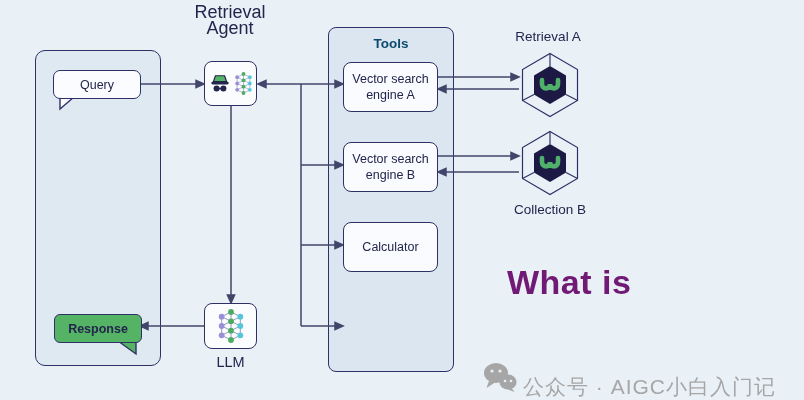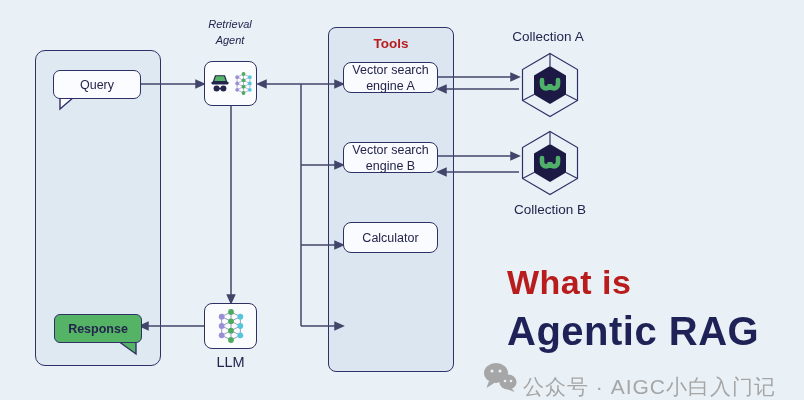--- a/index.html
+++ b/index.html
@@ -3,51 +3,51 @@
 <meta charset="utf-8">
 <style>
   * { margin:0; padding:0; box-sizing:border-box; }
   body { font-family:"Liberation Sans", sans-serif; background:#e9f1f7; }
   .stage { position:relative; width:804px; height:400px; background:#e9f1f7; overflow:hidden; }
 
   .panel { position:absolute; border:1.5px solid #2f3166; border-radius:10px; }
   .left-panel { left:35px; top:50px; width:126px; height:316px; background:#dfe9f1; z-index:1; }
   .tools-panel { left:328px; top:27px; width:126px; height:345px; background:#dbe6f1; border-radius:8px; z-index:1; }
   .tools-title { position:absolute; left:328px; top:36px; width:126px; text-align:center;
-                 font-size:13.5px; font-weight:600; color:#b91c1c; z-index:3; }
+                 font-size:13.5px; font-weight:600; color:#0c4a6e; z-index:3; }
 
   svg.connectors { position:absolute; left:0; top:0; z-index:2; }
 
   .bubble { position:absolute; display:flex; align-items:center; justify-content:center;
             font-size:12.5px; color:#23254d; border:1.4px solid #2f3166; border-radius:7px; z-index:3; }
   .query-bubble { left:53px; top:70px; width:88px; height:29px; background:#fbfcff; }
   .response-bubble { left:54px; top:314px; width:88px; height:29px; background:#55b366; font-weight:600; border-radius:6px; }
 
   .node-box { position:absolute; background:#fbfcfe; border:1.5px solid #2f3166; border-radius:8px;
               display:flex; align-items:center; justify-content:center; z-index:3; }
   .agent-box { left:204px; top:61px; width:53px; height:45px; gap:3px; }
   .llm-box { left:204px; top:303px; width:53px; height:46px; }
 
-  .tool-box { position:absolute; left:343px; width:95px; height:31px; background:#fafbfe;
+  .tool-box { position:absolute; left:343px; width:95px; height:50px; background:#fafbfe;
               border:1.3px solid #2f3166; border-radius:8px; display:flex; flex-direction:column;
               align-items:center; justify-content:center; font-size:12.5px; color:#23254d;
               line-height:16px; z-index:3; text-align:center; }
 
   .lbl { position:absolute; color:#23254d; text-align:center; z-index:3; }
-  .agent-label { left:189px; top:16px; width:82px; font-size:11px; line-height:16px;font-style:italic; }
+  .agent-label { left:189px; top:4px; width:82px; font-size:18px; line-height:16px; }
   .llm-label { left:204px; top:354px; width:53px; font-size:14.5px; }
   .coll-label { width:120px; font-size:13.5px; }
   .coll-a-label { left:488px; top:29px; }
   .coll-b-label { left:490px; top:202px; }
 
   .hex-icon { position:absolute; z-index:3; }
   .hex-a { left:521px; top:52px; }
   .hex-b { left:521px; top:130px; }
 
-  .heading { position:absolute; z-index:2; color:#b91c1c; }
+  .heading { position:absolute; z-index:2; color:#701a75; }
   .heading-line1 { left:507px; top:263px; font-size:34px; font-weight:600; letter-spacing:0.5px; }
   .heading-line2 { left:507px; top:309px; font-size:40px; font-weight:800; letter-spacing:0.5px; color:#1f2257; }
 
   .watermark { position:absolute; left:483px; top:352px; display:flex; align-items:center; gap:6px; z-index:4; }
   .watermark-text { font-size:21px; color:#a6a6a6; letter-spacing:1px; white-space:nowrap;margin-top:21px; }
 </style>
 </head>
 <body>
 
 <div class="stage">
@@ -154,21 +154,21 @@
     <span>engine A</span>
   </div>
   <div class="tool-box" style="top:142px">
     <span>Vector search</span>
     <span>engine B</span>
   </div>
   <div class="tool-box" style="top:222px">
     <span>Calculator</span>
   </div>
 
-  <div class="lbl coll-label coll-a-label">Collection A</div>
+  <div class="lbl coll-label coll-a-label">Retrieval A</div>
   <svg class="hex-icon hex-a" width="58" height="66" viewBox="0 0 58 66">
     <polygon points="29,1.5 56.5,17.5 56.5,48.5 29,64.5 1.5,48.5 1.5,17.5" fill="none" stroke="#2f3166" stroke-width="1.2"></polygon>
     <line x1="29" y1="1.5" x2="29" y2="14" stroke="#2f3166" stroke-width="1.2"></line>
     <line x1="1.5" y1="48.5" x2="13" y2="42.5" stroke="#2f3166" stroke-width="1.2"></line>
     <line x1="56.5" y1="48.5" x2="45" y2="42.5" stroke="#2f3166" stroke-width="1.2"></line>
     <polygon points="29,14 45,23.5 45,42.5 29,52 13,42.5 13,23.5" fill="#1c1a45"></polygon>
     <path d="M21,28 L21,32 a4,4.4 0 0 0 8,0 a4,4.4 0 0 0 8,0 L37,28" fill="none" stroke="#4fb06a" stroke-width="4.6" stroke-linecap="round"></path>
   </svg>
 
   <svg class="hex-icon hex-b" width="58" height="66" viewBox="0 0 58 66">
@@ -198,21 +198,20 @@
           <circle cx="5" cy="29" r="3.1" fill="#9a8fd6"></circle>
         <circle cx="25" cy="9" r="3.1" fill="#53c6d9"></circle>
           <circle cx="25" cy="19" r="3.1" fill="#53c6d9"></circle>
           <circle cx="25" cy="29" r="3.1" fill="#53c6d9"></circle>
       </g>
     </svg>
   </div>
   <div class="lbl llm-label">LLM</div>
 
   <div class="heading heading-line1">What is</div>
-  <div class="heading heading-line2">Agentic RAG</div>
 
   <div class="watermark">
     <svg width="34" height="30" viewBox="0 0 34 30">
       <ellipse cx="13" cy="11" rx="12" ry="10" fill="#a6a6a6"></ellipse>
       <polygon points="6,19 3.5,26 12,20.5" fill="#a6a6a6"></polygon>
       <ellipse cx="25" cy="20" rx="8.6" ry="7.6" fill="#a6a6a6"></ellipse>
       <polygon points="29,26.5 31.5,30 24.5,27.2" fill="#a6a6a6"></polygon>
       <circle cx="9" cy="9" r="1.6" fill="#e9f1f7"></circle>
         <circle cx="17" cy="9" r="1.6" fill="#e9f1f7"></circle>
       <circle cx="22" cy="19" r="1.3" fill="#e9f1f7"></circle>

